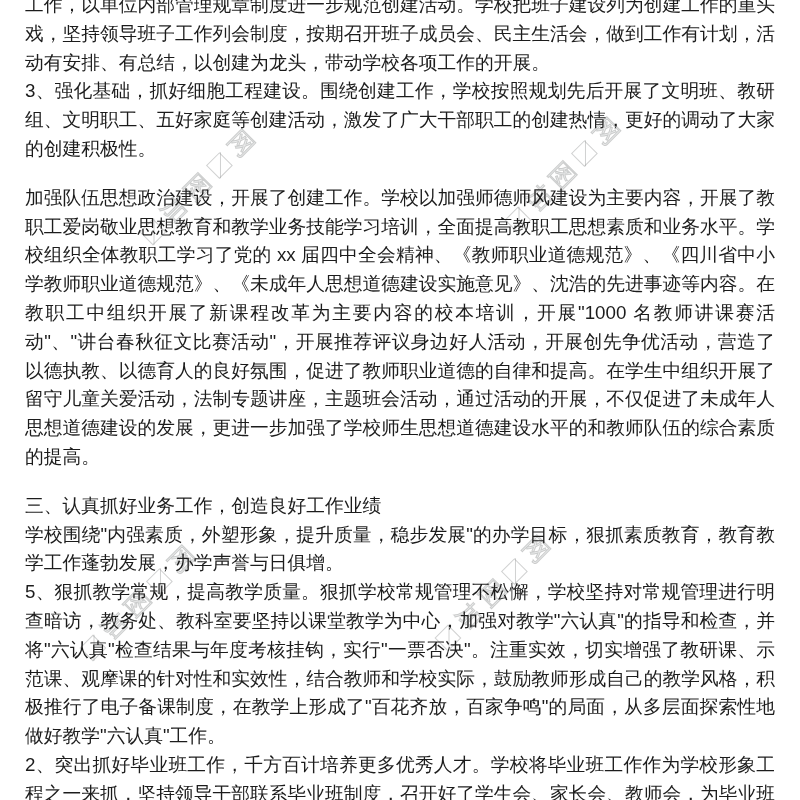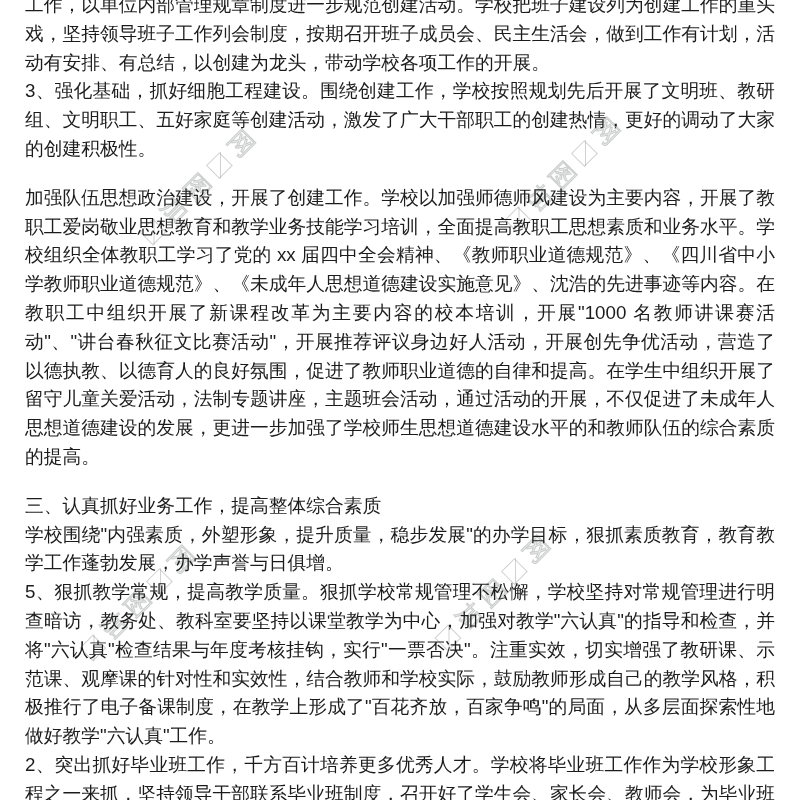--- a/index.html
+++ b/index.html
@@ -112,18 +112,18 @@
         <span class="wm-char">加</span>
         <span class="wm-diamond"></span>
       </div>
     </div>
   <div class="doc">
       <p class="para">工作，以单位内部管理规章制度进一步规范创建活动。学校把班子建设列为创建工作的重头戏，坚持领导班子工作列会制度，按期召开班子成员会、民主生活会，做到工作有计划，活动有安排、有总结，以创建为龙头，带动学校各项工作的开展。</p>
       <p class="para">3、强化基础，抓好细胞工程建设。围绕创建工作，学校按照规划先后开展了文明班、教研组、文明职工、五好家庭等创建活动，激发了广大干部职工的创建热情，更好的调动了大家的创建积极性。</p>
       <p class="blank"></p>
       <p class="para">加强队伍思想政治建设，开展了创建工作。学校以加强师德师风建设为主要内容，开展了教职工爱岗敬业思想教育和教学业务技能学习培训，全面提高教职工思想素质和业务水平。学校组织全体教职工学习了党的 xx 届四中全会精神、《教师职业道德规范》、《四川省中小学教师职业道德规范》、《未成年人思想道德建设实施意见》、沈浩的先进事迹等内容。在教职工中组织开展了新课程改革为主要内容的校本培训，开展"1000 名教师讲课赛活动"、"讲台春秋征文比赛活动"，开展推荐评议身边好人活动，开展创先争优活动，营造了以德执教、以德育人的良好氛围，促进了教师职业道德的自律和提高。在学生中组织开展了留守儿童关爱活动，法制专题讲座，主题班会活动，通过活动的开展，不仅促进了未成年人思想道德建设的发展，更进一步加强了学校师生思想道德建设水平的和教师队伍的综合素质的提高。</p>
       <p class="blank"></p>
-      <p class="para">三、认真抓好业务工作，提高整体综合素质</p>
+      <p class="para">三、认真抓好业务工作，创造良好工作业绩</p>
       <p class="para">学校围绕"内强素质，外塑形象，提升质量，稳步发展"的办学目标，狠抓素质教育，教育教学工作蓬勃发展，办学声誉与日俱增。</p>
       <p class="para">5、狠抓教学常规，提高教学质量。狠抓学校常规管理不松懈，学校坚持对常规管理进行明查暗访，教务处、教科室要坚持以课堂教学为中心，加强对教学"六认真"的指导和检查，并将"六认真"检查结果与年度考核挂钩，实行"一票否决"。注重实效，切实增强了教研课、示范课、观摩课的针对性和实效性，结合教师和学校实际，鼓励教师形成自己的教学风格，积极推行了电子备课制度，在教学上形成了"百花齐放，百家争鸣"的局面，从多层面探索性地做好教学"六认真"工作。</p>
       <p class="para">2、突出抓好毕业班工作，千方百计培养更多优秀人才。学校将毕业班工作作为学校形象工程之一来抓，坚持领导干部联系毕业班制度，召开好了学生会、家长会、教师会，为毕业班</p>
     </div>
 </div>
 
 </body></html>

